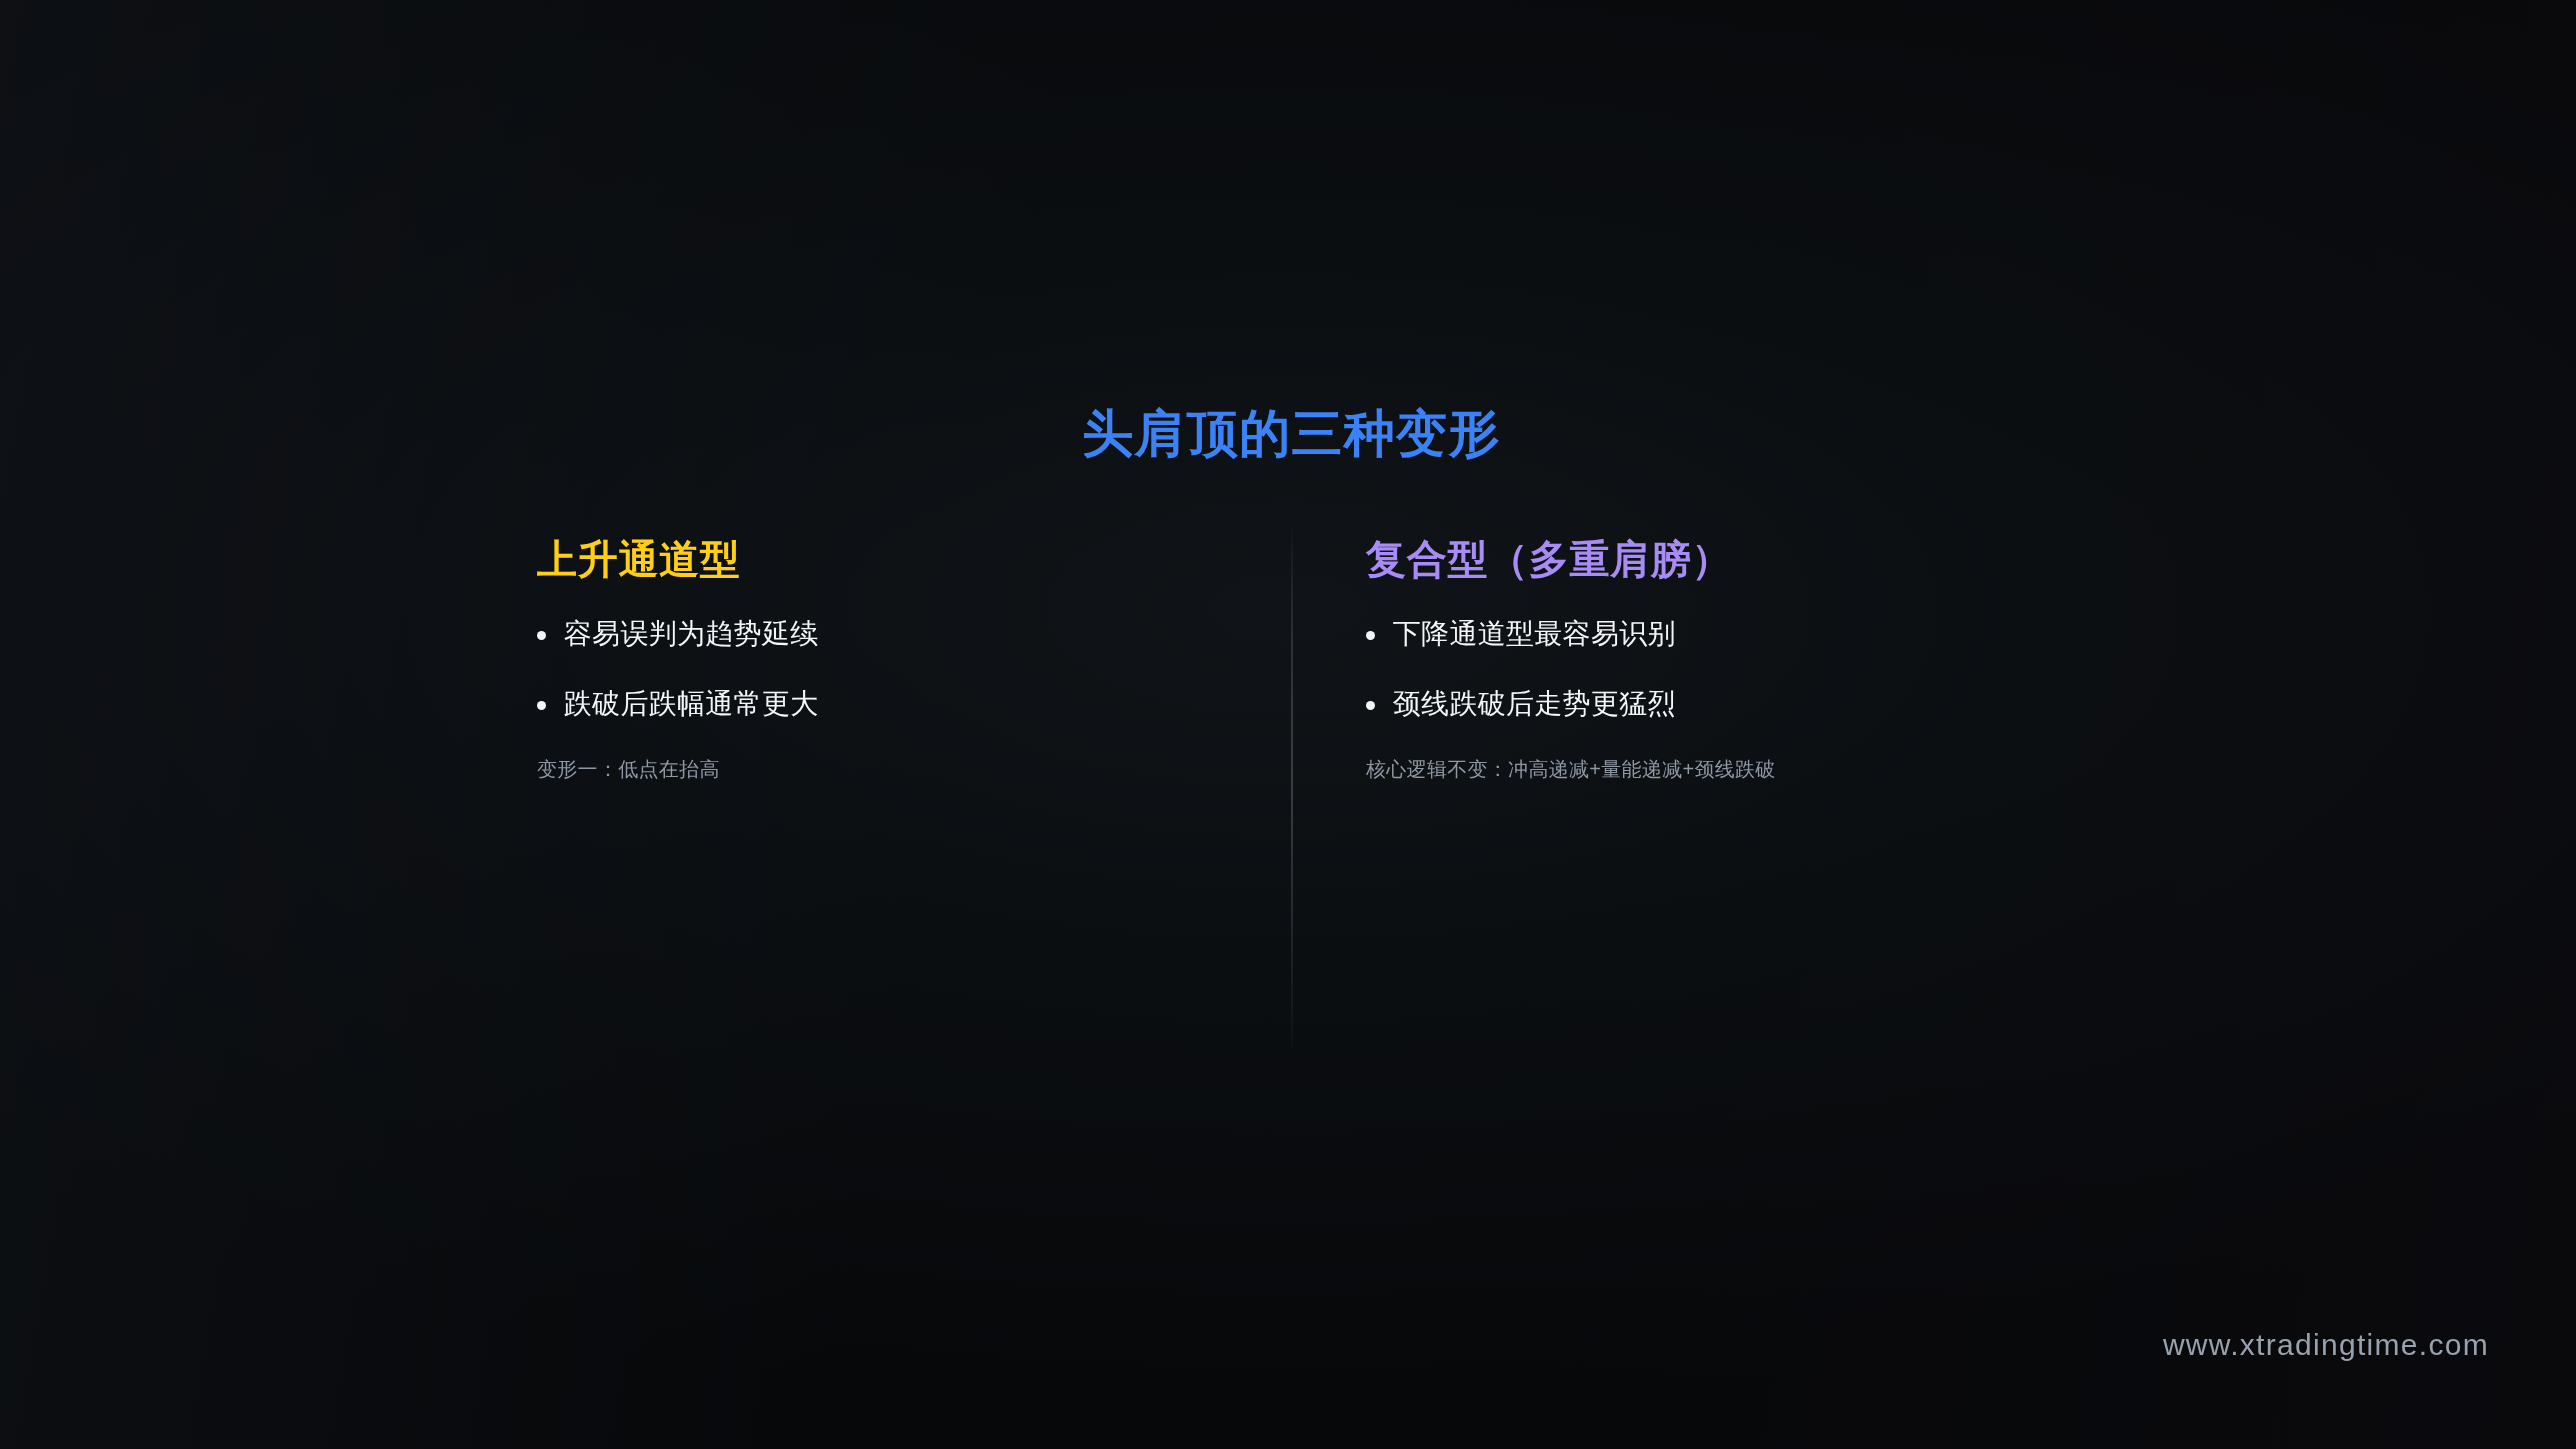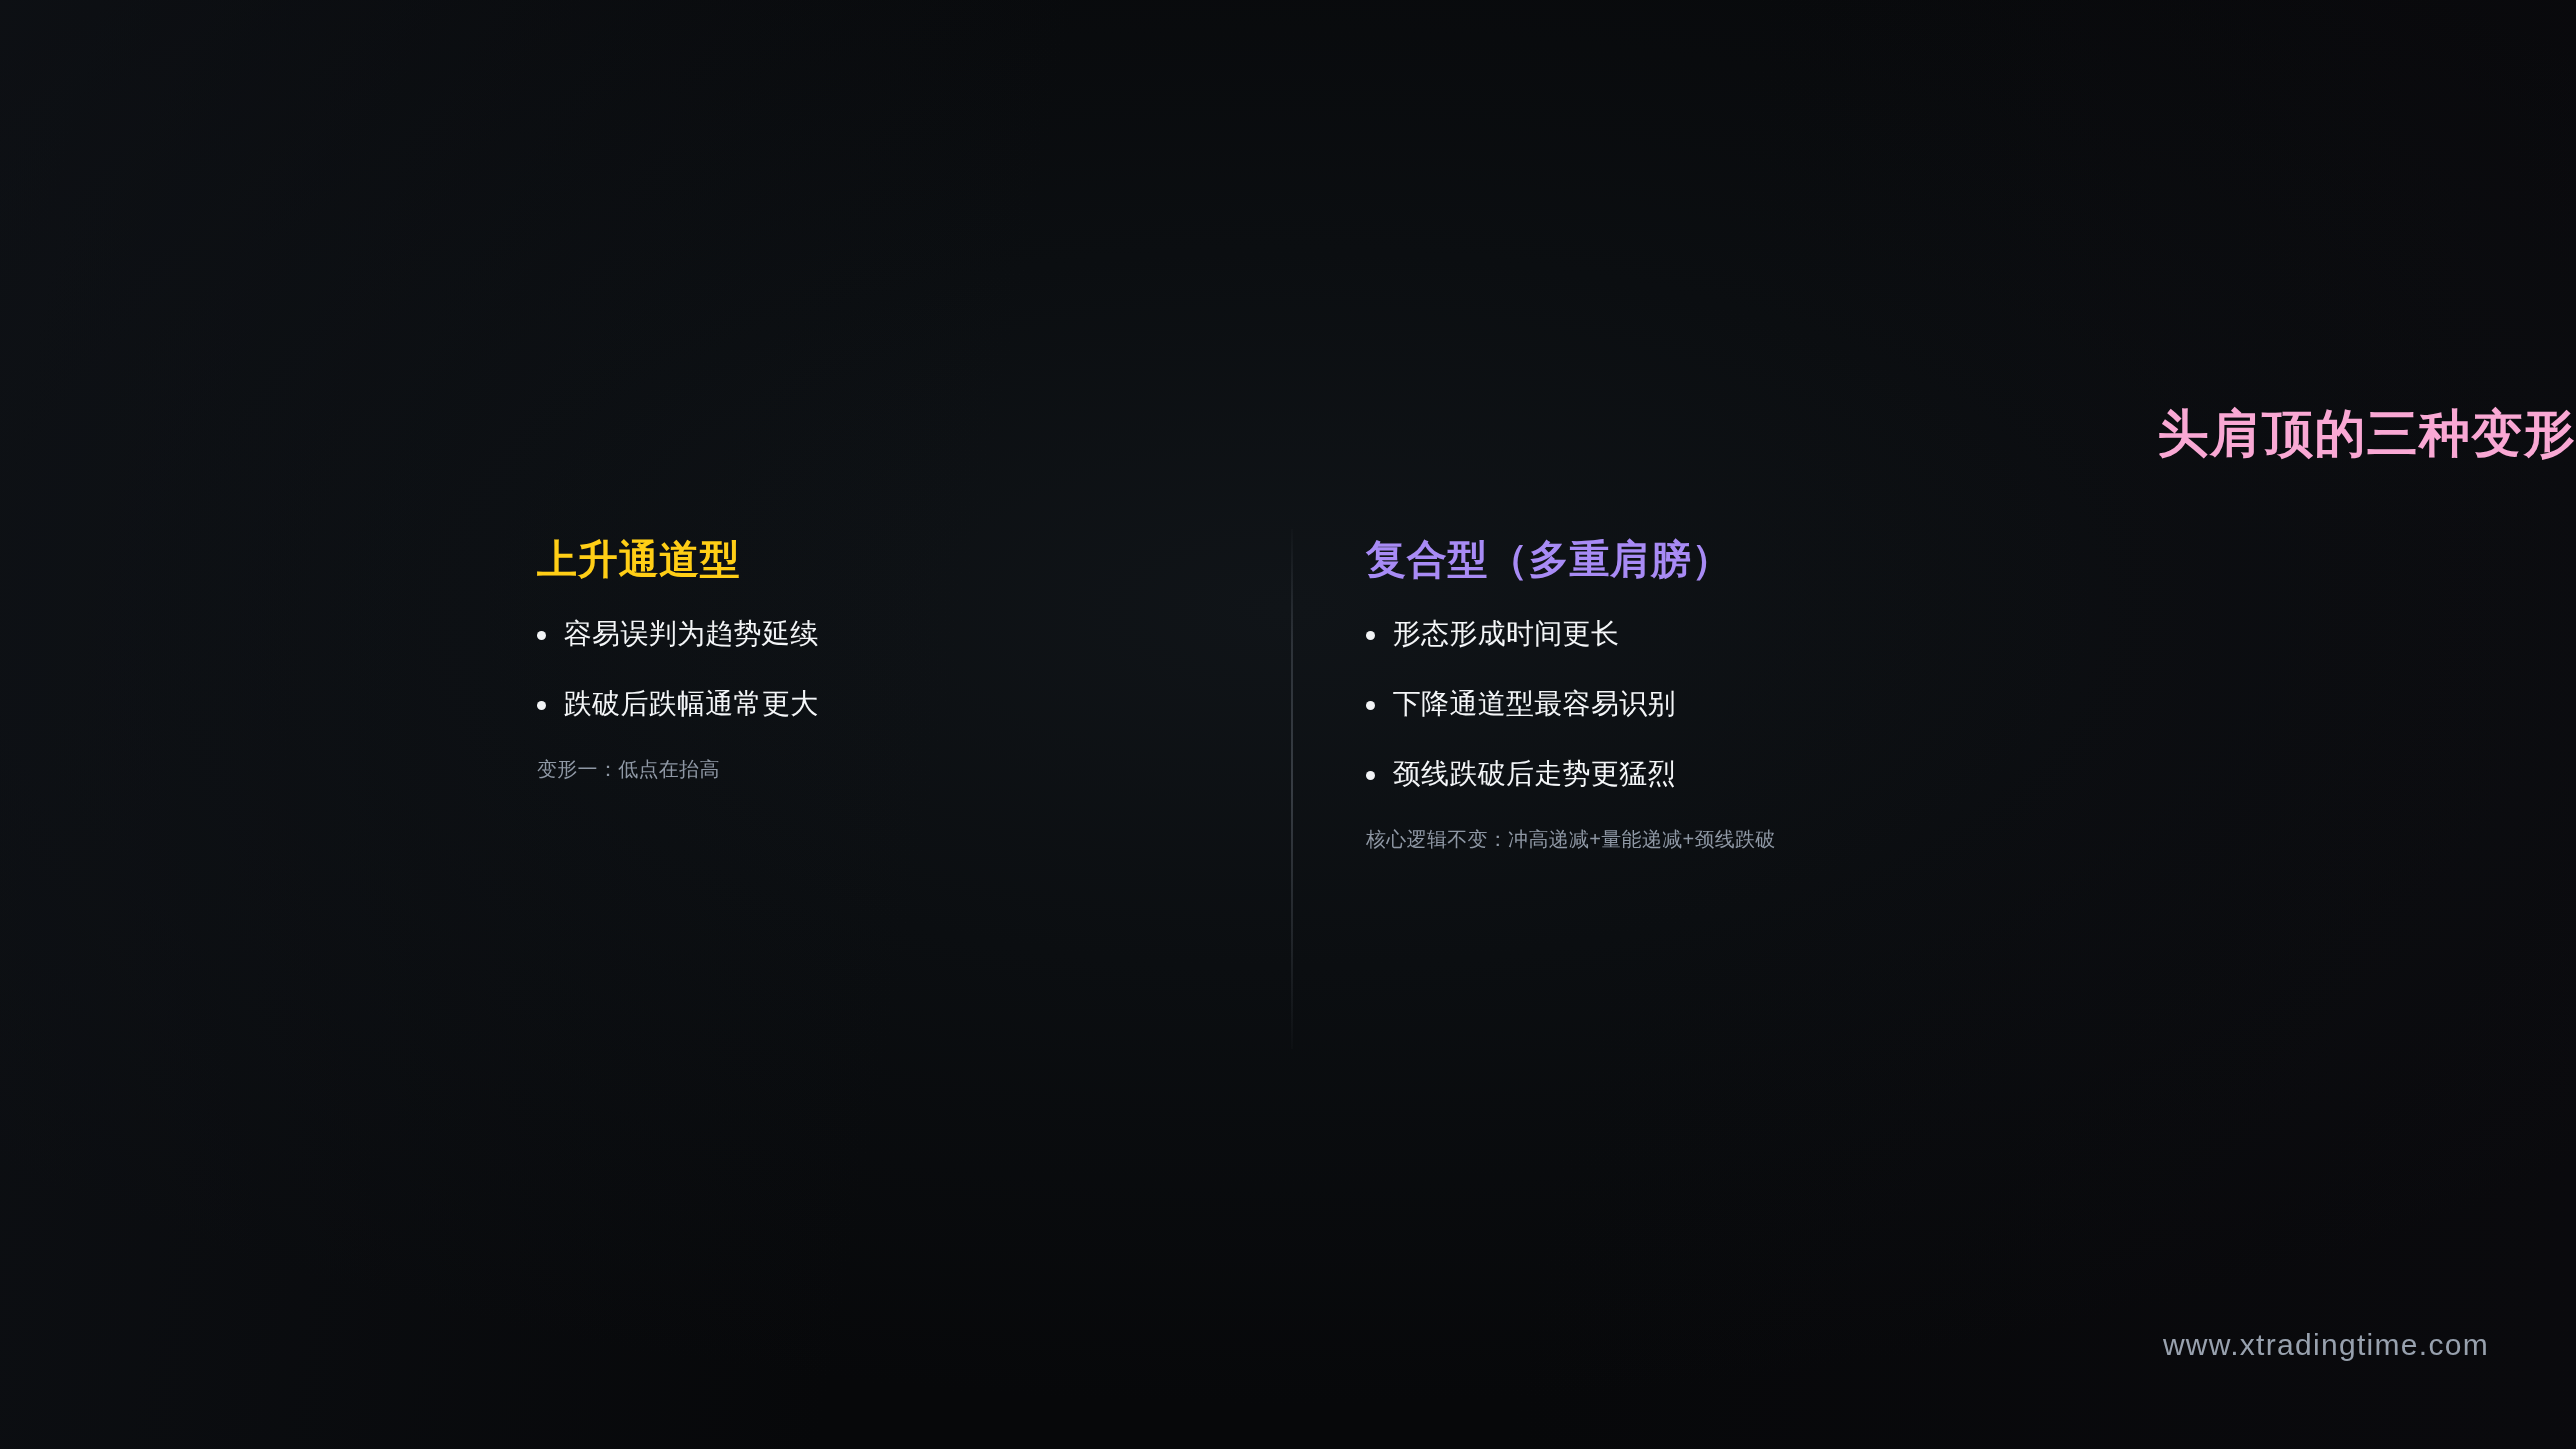--- a/index.html
+++ b/index.html
@@ -32,22 +32,22 @@
     position: absolute;
     inset: 0;
   }
 
   
   .slide-title {
     position: absolute;
     left: 0;
     right: 0;
     top: 405px;
-    text-align: right;
-    color: #f9a8d4;
+    text-align: center;
+    color: #3b82f6;
     font-size: 51px;
     font-weight: bold;
     letter-spacing: 1.3px;
     line-height: 1.15;
     white-space: nowrap;
     padding-left: 7px;
   }
 
   
   .columns {
@@ -166,24 +166,20 @@
 
       <div class="col-note">变形一：低点在抬高</div>
     </div>
 
     <div class="col col-right">
       <div class="col-heading">复合型（多重肩膀）</div>
 
       <ul class="bullets">
         <li class="bullet-item">
           <span class="bullet-dot"></span>
-          <span class="bullet-text">形态形成时间更长</span>
-        </li>
-        <li class="bullet-item">
-          <span class="bullet-dot"></span>
           <span class="bullet-text">下降通道型最容易识别</span>
         </li>
         <li class="bullet-item">
           <span class="bullet-dot"></span>
           <span class="bullet-text">颈线跌破后走势更猛烈</span>
         </li>
       </ul>
 
       <div class="col-note">核心逻辑不变：冲高递减+量能递减+颈线跌破</div>
     </div>

